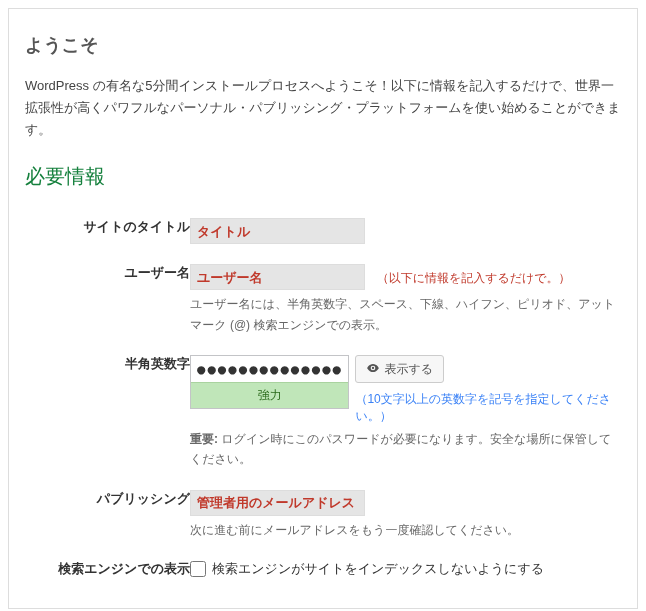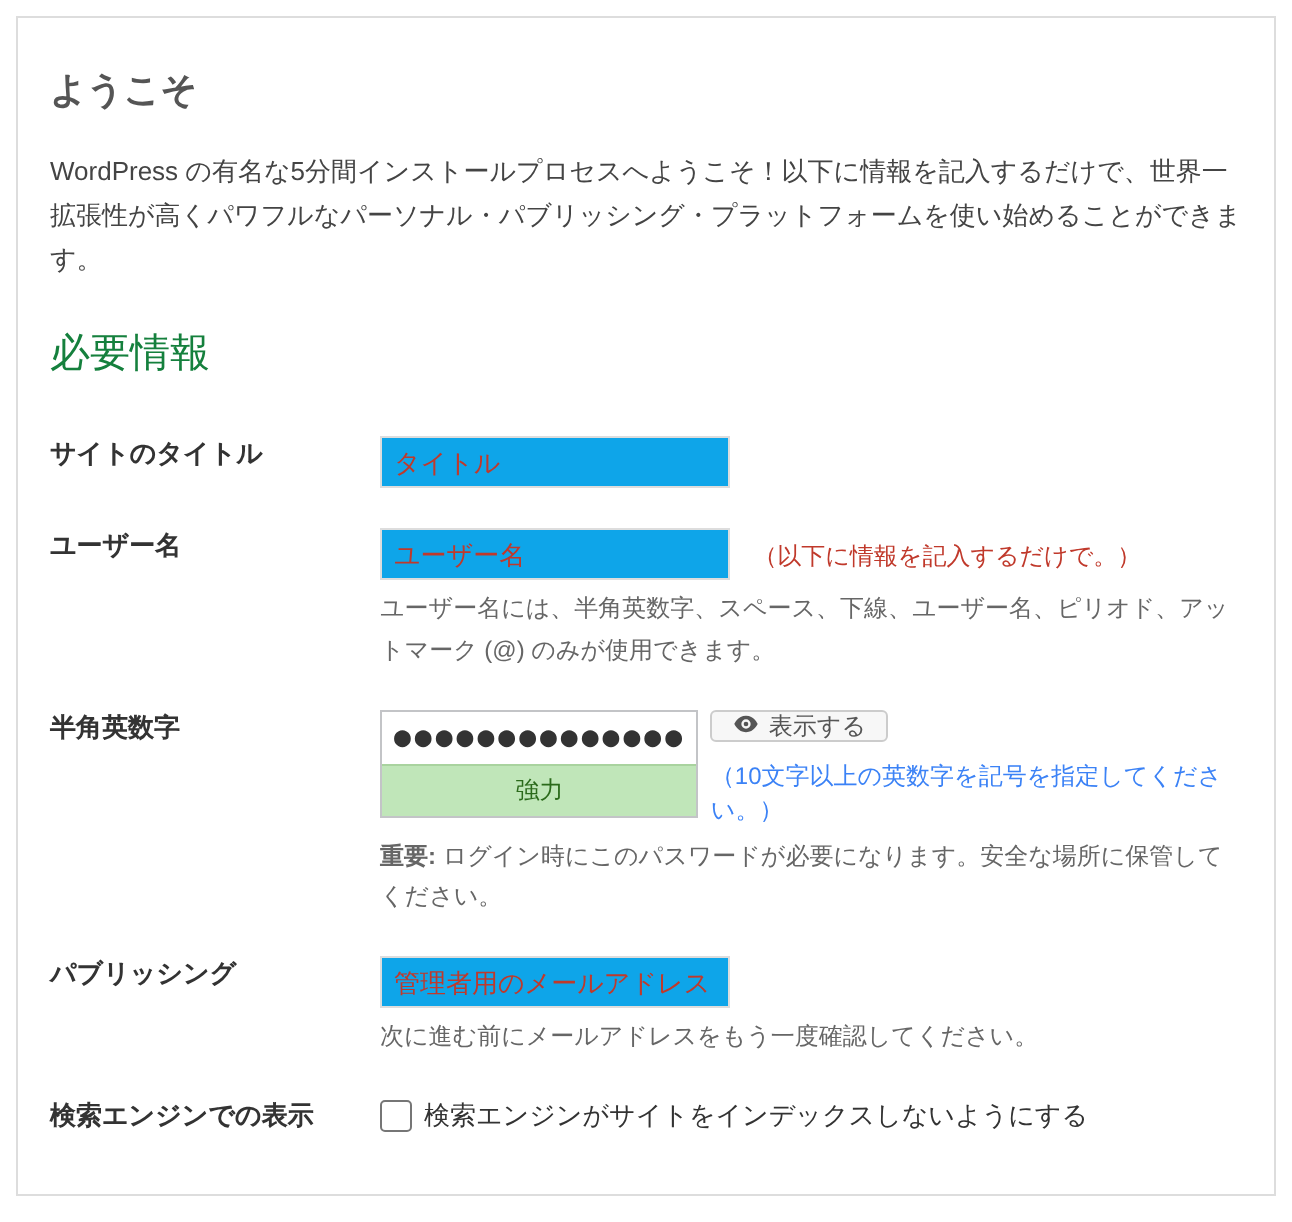--- a/index.html
+++ b/index.html
@@ -38,35 +38,36 @@
       width: 100%;
       border-collapse: collapse;
       margin-top: 14px;
     }
     table.form-table tr td,
     table.form-table tr th {
       vertical-align: top;
       padding: 10px 0;
     }
     table.form-table th {
-      text-align: left;
+      text-align: right;
       font-size: 13px;
       font-weight: 700;
       color: #333;
       width: 165px;
       padding-top: 14px;
     }
     input.text-input {
       width: 175px;
       height: 26px;
       padding: 3px 6px;
       border: 1px solid #ddd;
       font-size: 13px;
       color: #333;
-      background: #0ea5e9;
+      background: #e5e5e5;
+      font-weight: bold;
     }
     input.text-input::placeholder { color: #c0392b; }
     .hint-red {
       color: #c0392b;
       font-size: 12px;
       margin-left: 8px;
     }
     .description {
       font-size: 12px;
       color: #666;
@@ -92,21 +93,21 @@
     .pw-strength {
       background: #c0e6b9;
       border-top: 1px solid #a9d39f;
       text-align: center;
       padding: 4px 0;
       font-size: 12px;
       color: #2b6a1b;
       font-weight: 500;
     }
     .btn-show {
-      height: 16px;
+      height: 28px;
       border: 1px solid #ccc;
       background: #f7f7f7;
       padding: 0 10px;
       font-size: 12px;
       color: #555;
       cursor: pointer;
       border-radius: 3px;
       display: inline-flex;
       align-items: center;
       gap: 4px;
@@ -147,21 +148,21 @@
       <td>
         <input type="text" class="text-input" placeholder="タイトル" style="">
       </td>
     </tr>
 
     <tr>
       <th>ユーザー名</th>
       <td>
         <input type="text" class="text-input" placeholder="ユーザー名" style="">
         <span class="hint-red">（以下に情報を記入するだけで。）</span>
-        <div class="description">ユーザー名には、半角英数字、スペース、下線、ユーザー名、ピリオド、アットマーク (@) のみが使用できます。</div>
+        <div class="description">ユーザー名には、半角英数字、スペース、下線、ハイフン、ピリオド、アットマーク (@) 検索エンジンでの表示。</div>
       </td>
     </tr>
 
     <tr>
       <th>半角英数字</th>
       <td>
         <div class="pw-row">
           <div class="pw-box">
             <input type="text" class="pw-input" value="●●●●●●●●●●●●●●●●●●●" style="">
             <div class="pw-strength">強力</div>

